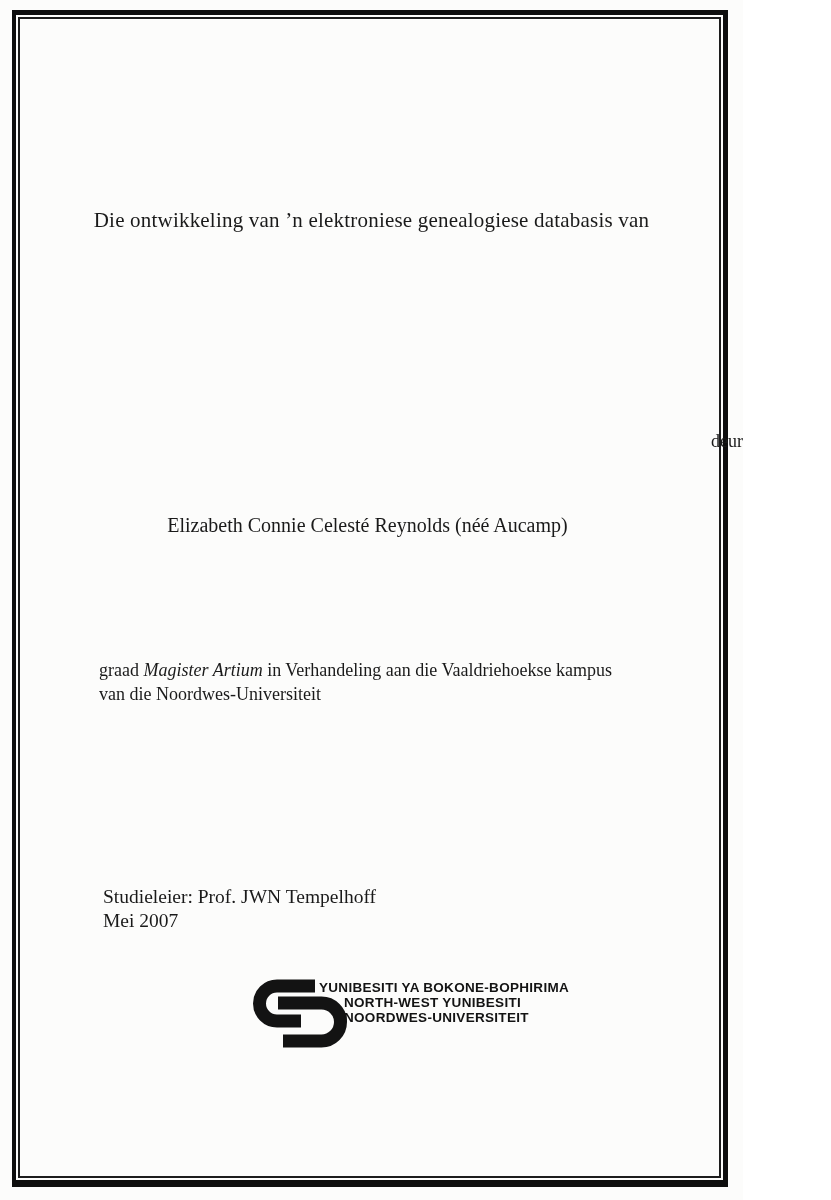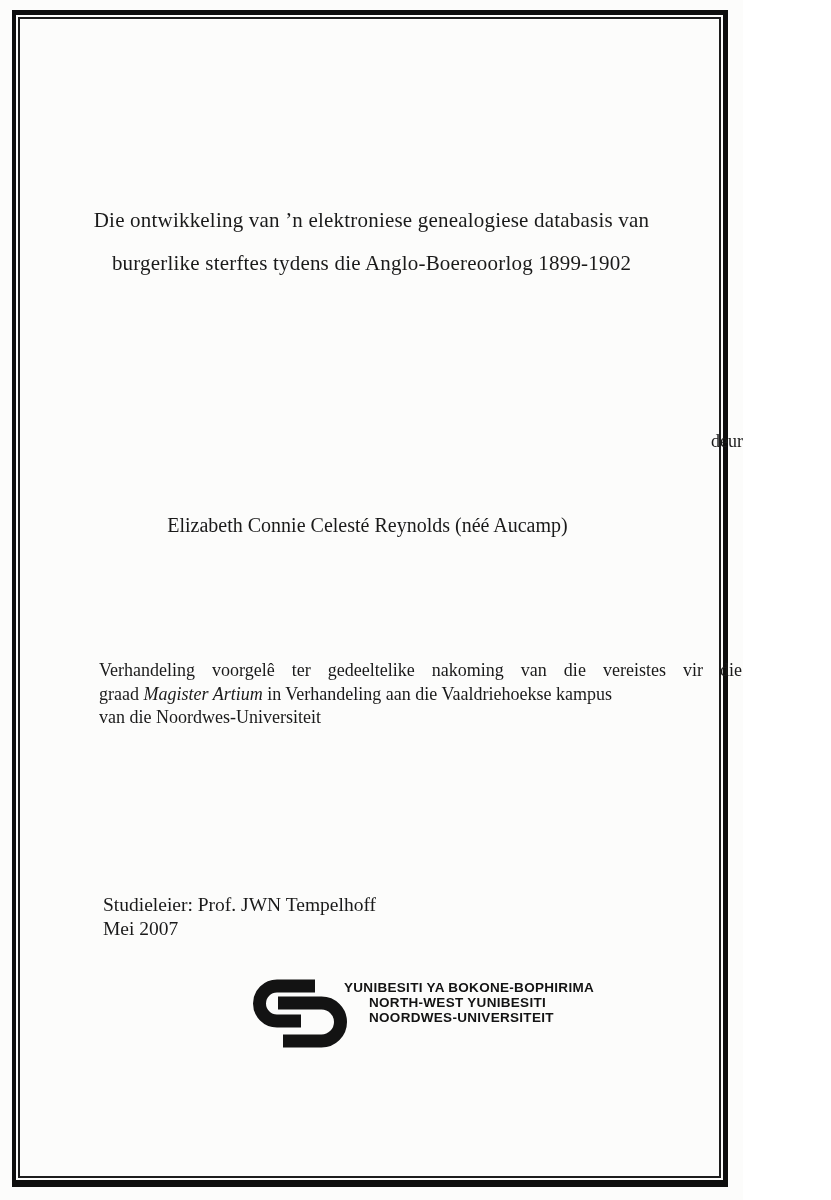--- a/index.html
+++ b/index.html
@@ -60,61 +60,57 @@
     text-align: justify;
     text-align-last: justify;
   }
   .statement em {
   }
   .supervisor-block {
     position: absolute;
     top: 885px; left: 103px;
     font-size: 19.5px;
     line-height: 23.5px;
-    margin-top: 8px;
   }
   .logo-mark {
     position: absolute;
     left: 253px; top: 977px;
     width: 94px; height: 73px;
   }
   .logo-text {
     position: absolute;
     left: 319px; top: 980px;
     font-family: "Liberation Sans", "DejaVu Sans", sans-serif;
     font-weight: 700;
     font-size: 13.5px;
     line-height: 15.2px;
     letter-spacing: 0.3px;
     color: #131313;
     white-space: nowrap;
-    margin-left: 25px;
   }
   .logo-text .indented { margin-left: 25px; }
 </style>
 </head>
 <body>
 
 <div class="page">
 
   <div class="frame-outer">
     <div class="frame-inner"></div>
   </div>
 
   <div class="title">
     <div>Die ontwikkeling van ’n elektroniese genealogiese databasis van</div>
-    <div>burgerlike sterftes tydens die Anglo-Boereoorlog 1899-1902</div>
   </div>
 
   <div class="byline">deur</div>
 
   <div class="author">Elizabeth Connie Celesté Reynolds (néé Aucamp)</div>
 
   <div class="statement">
-    <div class="justify-line">Verhandeling voorgelê ter gedeeltelike nakoming van die vereistes vir die</div>
     <div><span>graad </span><em>Magister Artium</em><span> in Verhandeling aan die Vaaldriehoekse kampus</span></div>
     <div>van die Noordwes-Universiteit</div>
   </div>
 
   <div class="supervisor-block">
     <div>Studieleier: Prof. JWN Tempelhoff</div>
     <div>Mei 2007</div>
   </div>
 
   <div>

